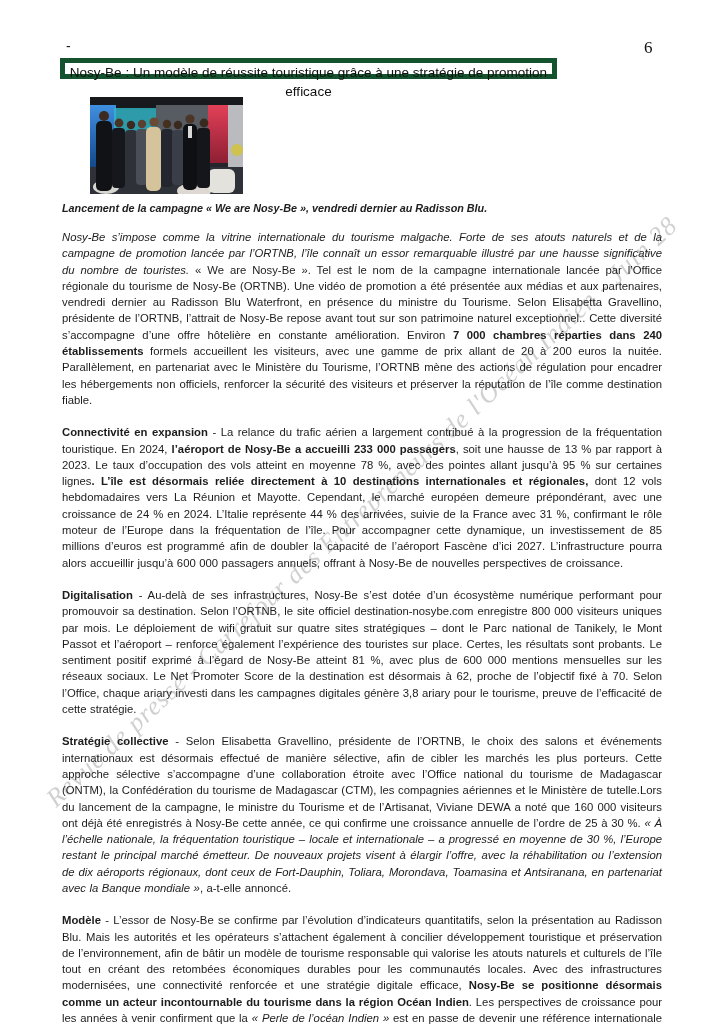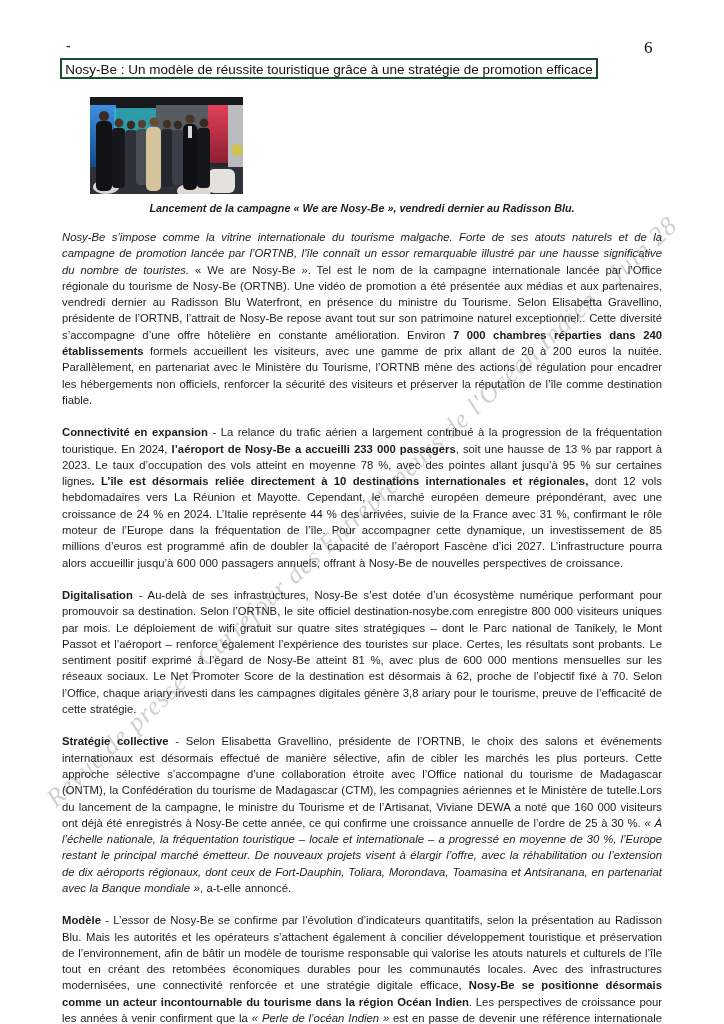--- a/index.html
+++ b/index.html
@@ -28,22 +28,22 @@
     position: absolute; left: 66px; top: 38px;
     font-size: 14px; color: #222; z-index: 2;
   }
   .hdr-pagenum {
     position: absolute; left: 644px; top: 38px;
     font-family: "Liberation Serif", serif;
     font-size: 17px; color: #111; z-index: 2;
   }
   .titlebox {
     position: absolute; left: 60px; top: 58px;
-    width: 538px; height: 21px;
-    border: 2px solid #14532d;
+    width: 497px; height: 21px;
+    border: 5px solid #14532d;
     box-sizing: border-box;
     text-align: center;
     font-size: 13.5px;
     line-height: 19px;
     color: #111;
     z-index: 2;
   }
   .photo {
     position: absolute; left: 90px; top: 97px;
     width: 153px; height: 97px;
@@ -68,21 +68,21 @@
     font-size: 6.3px;
     line-height: 7px;
     text-align: right;
     color: #3a3a3a;
     margin-top: 1px;
     letter-spacing: 0.1px;
   }
   .caption {
     position: absolute; left: 62px; top: 202px;
     width: 600px;
-    text-align: center;
+    text-align: left;
     font-size: 10.8px;
     font-style: italic;
     font-weight: bold;
     color: #202020;
     z-index: 2;
   }
   .article {
     position: absolute; left: 62px; top: 229px;
     width: 600px; z-index: 2;
   }

